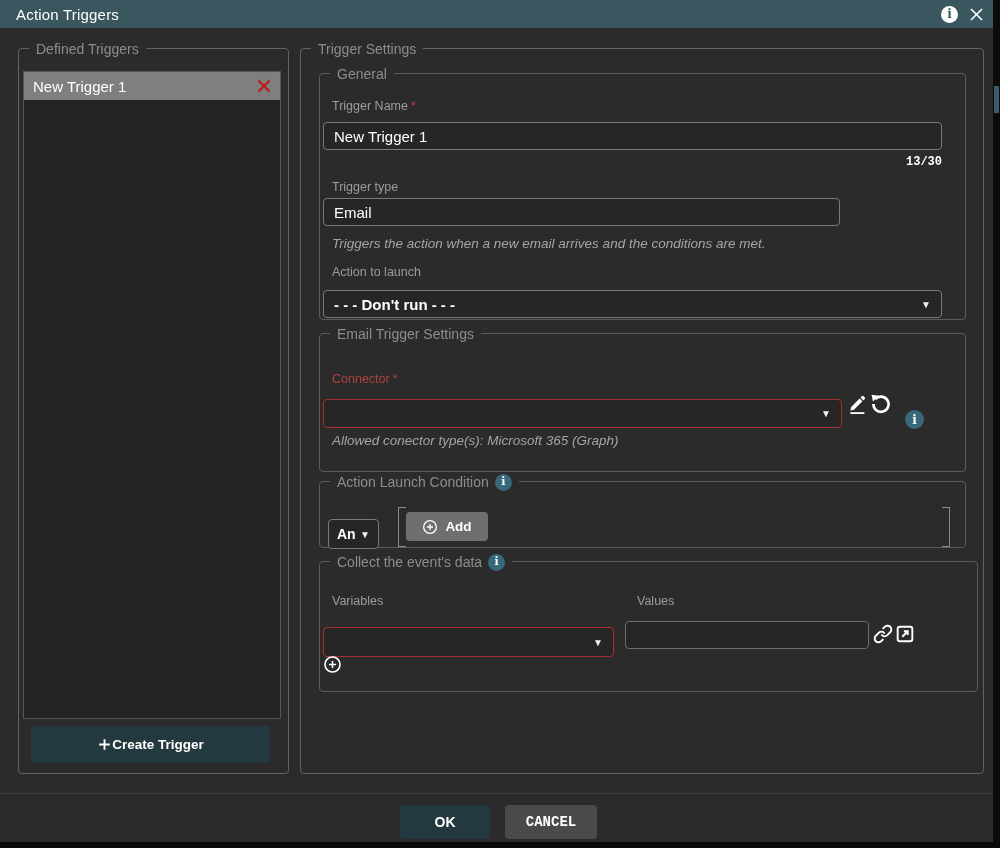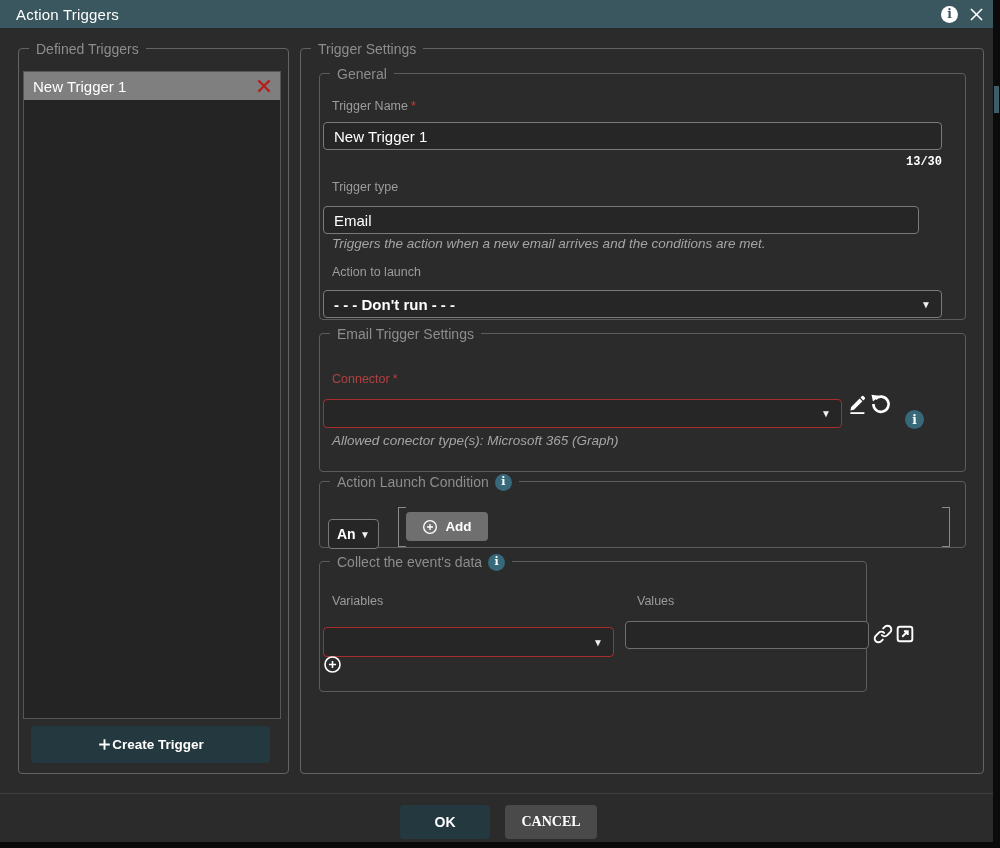--- a/index.html
+++ b/index.html
@@ -44,21 +44,21 @@
   
   .bracket { position:absolute; pointer-events:none; }
   .bracket::before, .bracket::after { content:""; position:absolute; top:0; bottom:0; width:7px; border-top:1px solid #8a8a8a; border-bottom:1px solid #8a8a8a; }
   .bracket::before { left:0; border-left:1px solid #8a8a8a; }
   .bracket::after  { right:0; border-right:1px solid #8a8a8a; }
   .btn-add { position:absolute; left:86px; top:30px; width:82px; height:29px; background:#6f6f6f; border:none; border-radius:4px; color:#fff; font-weight:700; font-size:13.5px; font-family:inherit; display:flex; align-items:center; justify-content:center; gap:7px; cursor:pointer; }
   .legend-info { width:17px; height:17px; border-radius:50%; background:#37697a; color:#fff; font-weight:700; font-size:11px; display:flex; align-items:center; justify-content:center; font-family:"DejaVu Serif", serif; flex:0 0 auto; cursor:pointer; }
   
   .footer-line { position:absolute; left:0; top:793px; width:1000px; height:1px; background:#404040; }
   .btn-ok { position:absolute; left:400px; top:805px; width:90px; height:34px; background:#24393f; border:none; border-radius:4px; color:#ffffff; font-weight:700; font-size:14px; font-family:inherit; cursor:pointer; }
-  .btn-cancel { position:absolute; left:505px; top:805px; width:92px; height:34px; background:#4a4a4a; border:none; border-radius:4px; color:#fff; font-weight:700; font-size:14px; font-family:Liberation Serif, serif; cursor:pointer; }
+  .btn-cancel { position:absolute; left:505px; top:805px; width:92px; height:34px; background:#4a4a4a; border:none; border-radius:4px; color:#fff; font-weight:700; font-size:14px; font-family:Liberation Mono, monospace; cursor:pointer; }
 </style>
 </head>
 <body>
 
 <div class="screen">
 
   <div class="titlebar">
     <span class="title">Action Triggers</span>
     <div class="tb-icons">
       <span class="info-white">i</span>
@@ -98,21 +98,21 @@
     <div class="fs" style="left:18px; top:24px; width:647px; height:247px; border-color:#5c5c5c;">
       <span class="fs-legend">General</span>
 
       <span class="lbl" style="left:12px; top:25px;">
         <span>Trigger Name</span><span class="req">*</span>
       </span>
       <input class="inp" style="left: 3px; top: 48px; width: 619px; height: 28px;" value="New Trigger 1">
       <span class="counter" style="left:3px; top:81px; width:619px; text-align:right;">13/30</span>
 
       <span class="lbl" style="left:12px; top:106px;">Trigger type</span>
-      <input class="inp" style="left: 3px; top: 132px; width: 596px; height: 28px;" value="Email">
+      <input class="inp" style="left: 3px; top: 124px; width: 517px; height: 28px;" value="Email">
       <span class="hint" style="left:12px; top:162px;">Triggers the action when a new email arrives and the conditions are met.</span>
 
       <span class="lbl" style="left:12px; top:191px;">Action to launch</span>
       <div class="sel" style="left:3px; top:209px; width:619px; height:28px;">
         <span class="sel-text bold">- - - Don't run - - -</span>
         <span class="arrow">▼</span>
       </div>
     </div>
 
     <div class="fs" style="left:18px; top:284px; width:647px; height:139px; border-color:#5c5c5c;">
@@ -163,21 +163,21 @@
         <span style="line-height:0;">
           <svg width="16" height="16" viewBox="0 0 24 24">
               <circle cx="12" cy="12" r="9.5" fill="none" stroke="#fff" stroke-width="2"></circle>
               <path d="M12 7.5v9 M7.5 12h9" stroke="#fff" stroke-width="2" fill="none"></path>
             </svg>
         </span>
         <span>Add</span>
       </button>
     </div>
 
-    <div class="fs" style="left:18px; top:512px; width:548px; height:131px; border-color:#5c5c5c;">
+    <div class="fs" style="left:18px; top:512px; width:659px; height:131px; border-color:#5c5c5c;">
       <span class="fs-legend">
         <span>Collect the event's data</span>
         <span class="legend-info">i</span>
       </span>
 
       <span class="lbl" style="left:12px; top:32px;">Variables</span>
       <span class="lbl" style="left:317px; top:32px;">Values</span>
 
       <div class="sel sel-red" style="left:3px; top:58px; width:291px; height:30px;">
         <span class="sel-text"></span>

